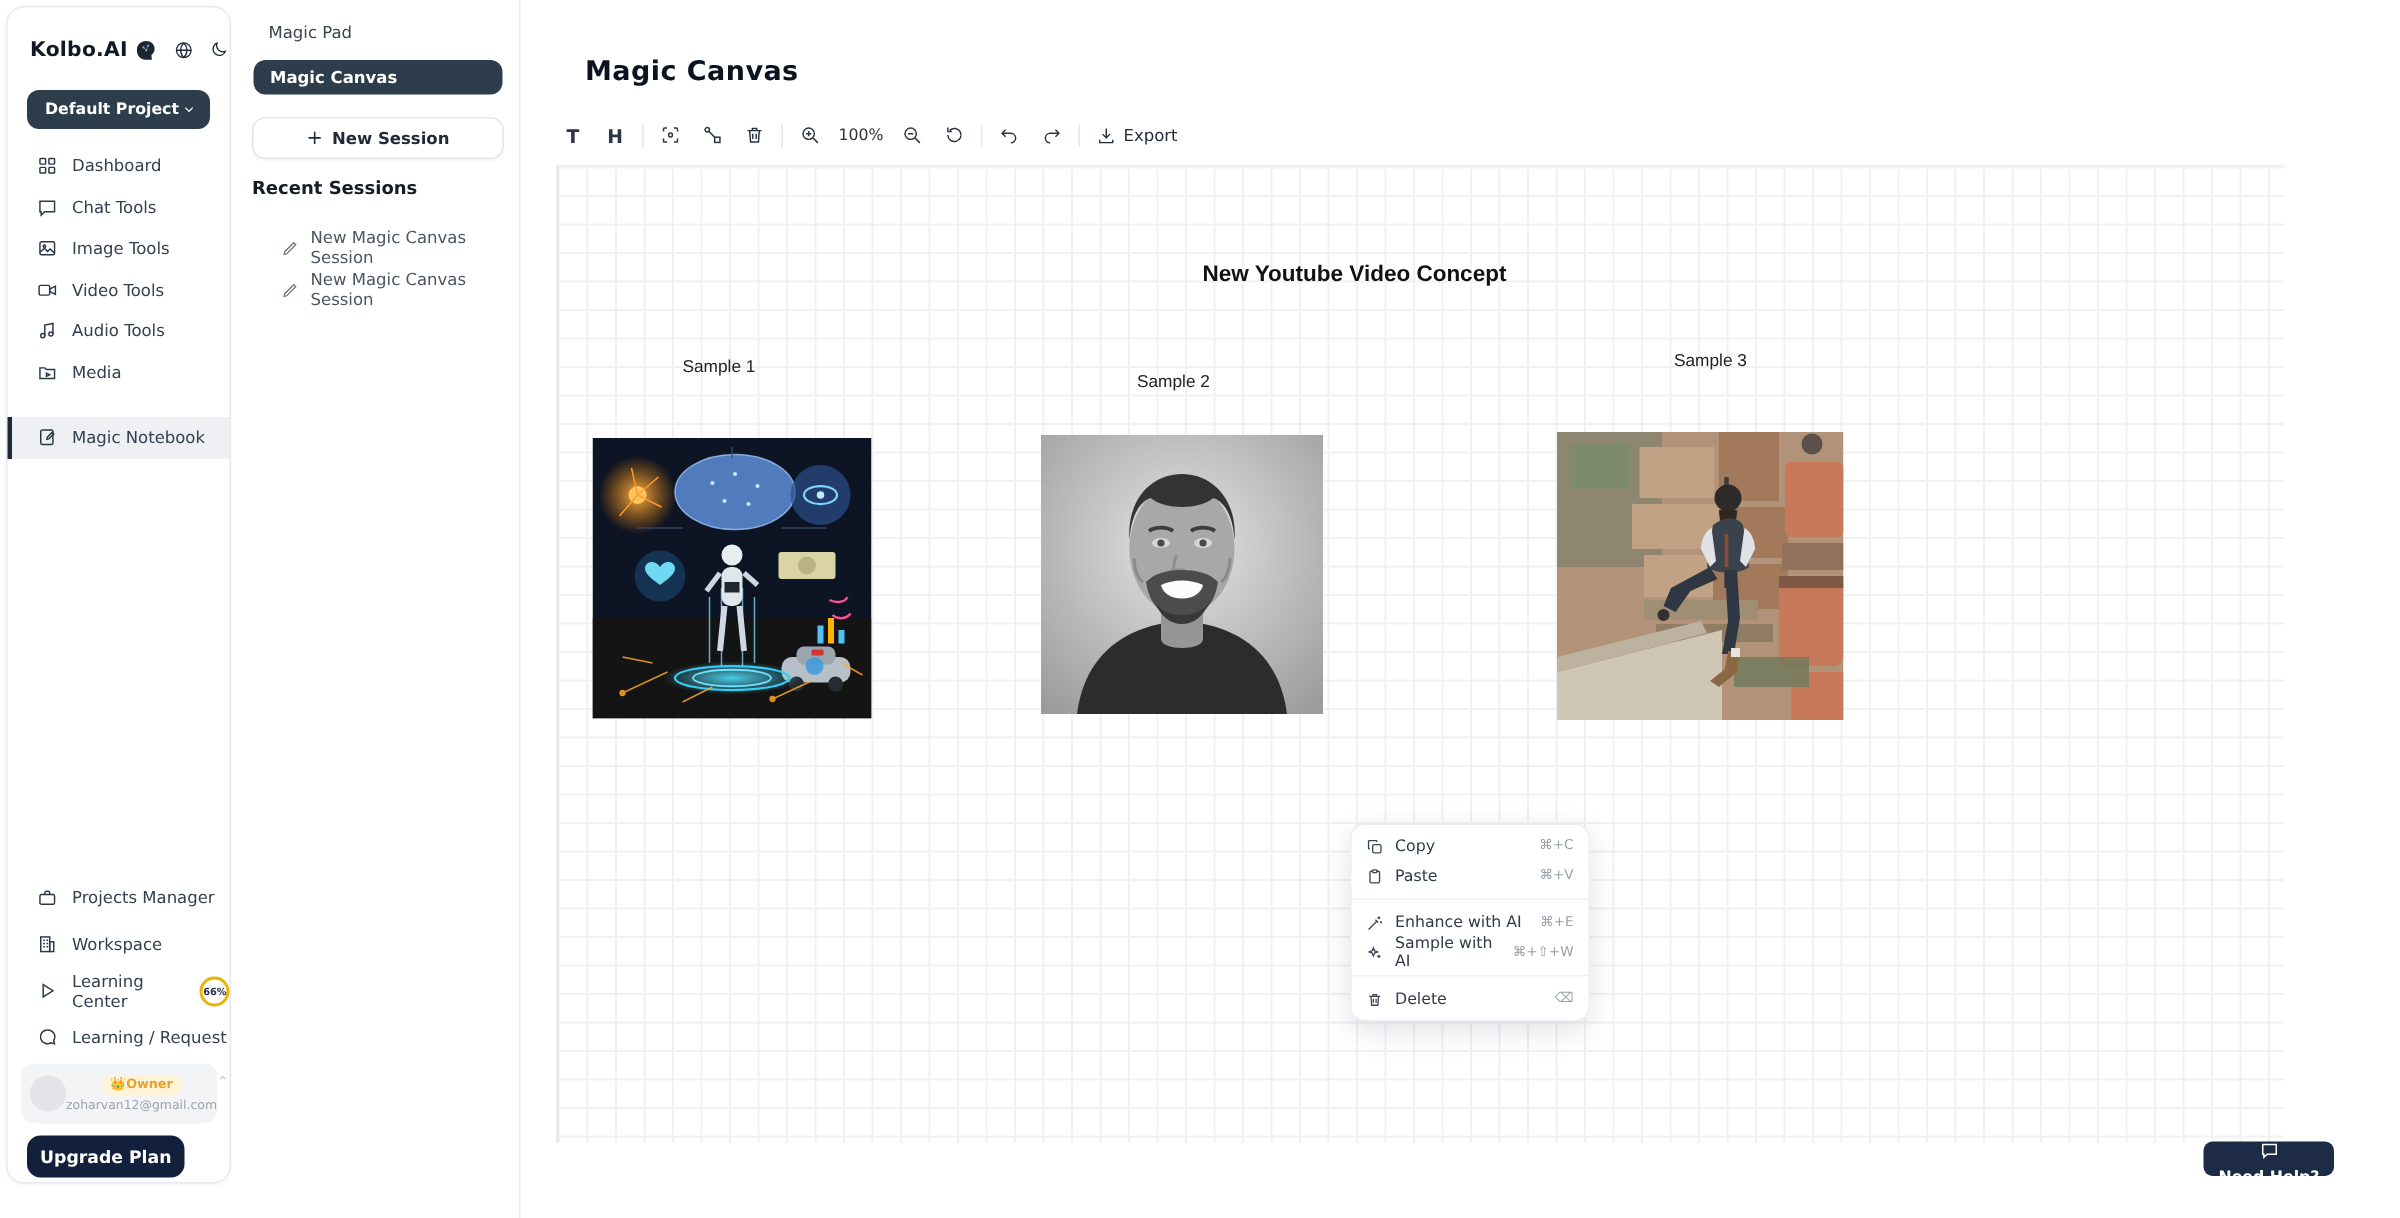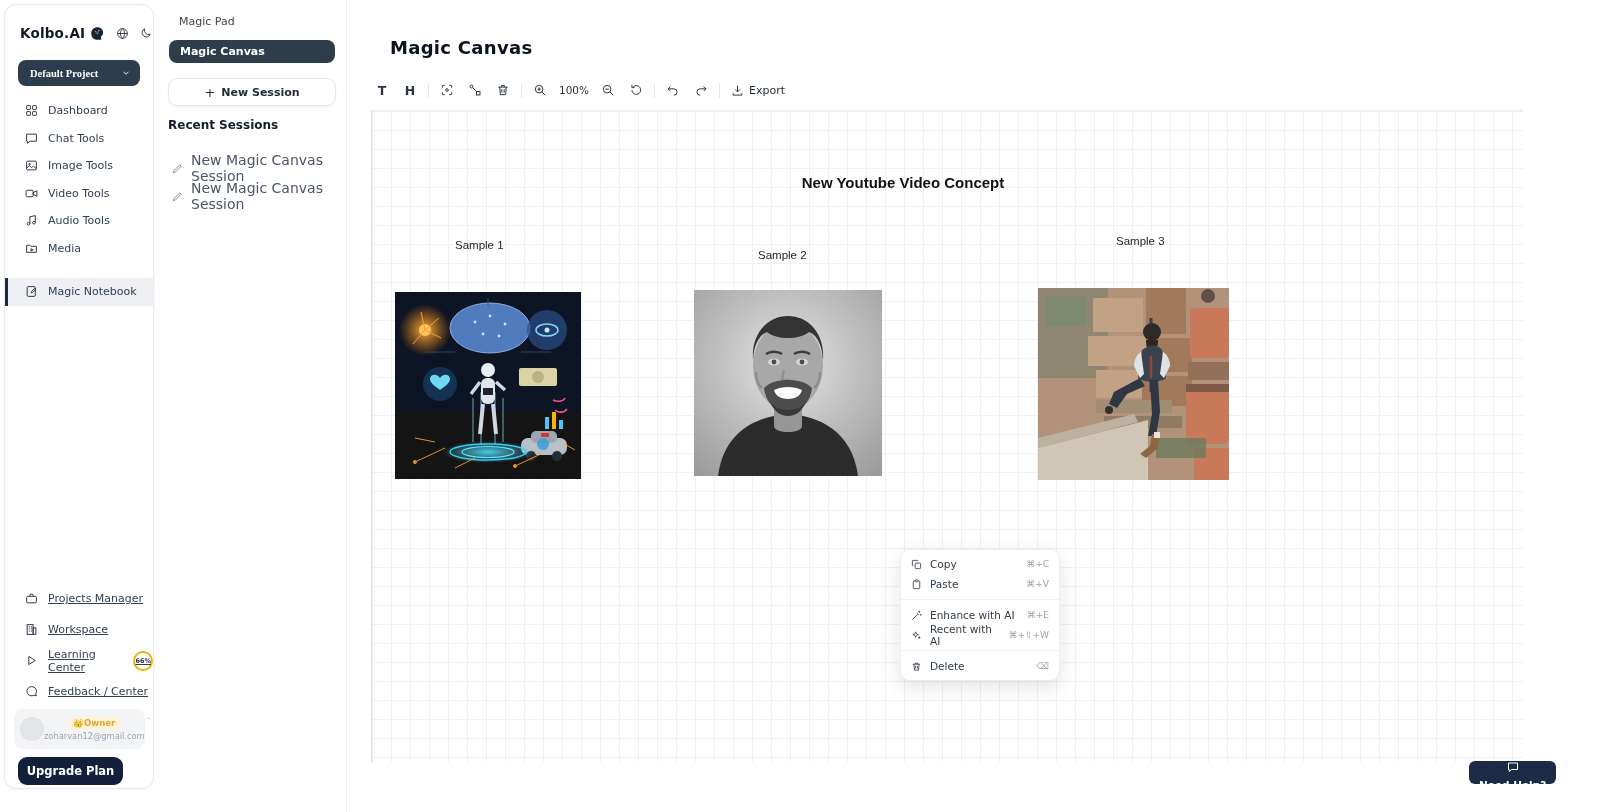--- a/index.html
+++ b/index.html
@@ -4,45 +4,45 @@
 <style>
   * { margin:0; padding:0; box-sizing:border-box; }
   html,body { width:1600px; height:812px; background:#fff; font-family:"DejaVu Sans", sans-serif; overflow:hidden; position:relative; color:#1f2937; }
 
   
   .sidebar { position:absolute; left:4px; top:4px; width:150px; height:785px; background:#fff; border:1px solid #e8eaef; border-radius:12px; box-shadow:0 1px 3px rgba(20,30,50,.05); }
   .brand-row { position:absolute; left:15px; top:20px; display:flex; align-items:center; width:122px; }
   .brand { font-size:13.5px; font-weight:800; color:#101826; letter-spacing:.2px; }
   .brand-icon { margin-left:5px; display:flex; }
   .top-ico { margin-left:11px; display:flex; color:#1f2937; }
-  .project-btn { position:absolute; left:13px; top:55px; width:122px; height:26px; background:#2e3d4b; border-radius:8px; color:#fff; font-size:10.5px; font-weight:600; display:flex; align-items:center; padding:0 9px 0 12px; cursor:pointer;font-family:Liberation Serif, serif; }
+  .project-btn { position:absolute; left:13px; top:55px; width:122px; height:26px; background:#2e3d4b; border-radius:8px; color:#fff; font-size:10.5px; font-weight:600; display:flex; align-items:center; padding:0 9px 0 12px; cursor:pointer; }
   .project-btn .chev { margin-left:auto; display:flex; }
   .nav { position:absolute; left:0; top:92px; width:100%; }
   .nav-item { height:27.5px; display:flex; align-items:center; padding-left:17px; gap:10px; font-size:11px; font-weight:500; color:#33404f; cursor:pointer; border-left:3px solid transparent; }
   .nav-item.active { background:#eef0f3; border-left:3px solid #1e2a39;margin-top:16px; }
   .nav-item .ico { display:flex; color:#2b3747; }
   .footer-nav { position:absolute; left:0; top:578px; width:100%; }
-  .footer-nav .nav-item { height:31px;text-decoration:underline; }
+  .footer-nav .nav-item { height:31px; }
   .ring-badge { width:20px; height:20px; border-radius:50%; border:2px solid #eab308; font-size:6.5px; font-weight:700; color:#22304a; display:flex; align-items:center; justify-content:center; margin-left:2px; background:#fff; }
   .user-card { position:absolute; left:9px; top:704px; width:131px; height:40px; background:#f3f4f6; border-radius:9px; display:flex; align-items:center; padding:0 6px; cursor:pointer; }
   .avatar { width:24px; height:24px; border-radius:50%; background:#e3e4e8; flex:0 0 auto; }
   .user-meta { flex:1; display:flex; flex-direction:column; align-items:center; }
   .owner-badge { background:#fdf3d8; color:#e2a42e; font-size:8.5px; font-weight:700; border-radius:8px; padding:1.5px 7px; line-height:1.2; }
   .user-email { font-size:8.3px; color:#9ca3af; margin-top:1px; }
   .user-chev { color:#b3b8c0; display:flex; align-self:flex-start; margin-top:6px; }
   .upgrade-btn { position:absolute; left:13px; top:752px; width:105px; height:28px; background:#13203b; border-radius:9px; color:#fff; font-size:11.5px; font-weight:700; display:flex; align-items:center; justify-content:center; cursor:pointer; }
 
   
   .sessions { position:absolute; left:155px; top:0; width:192px; height:812px; border-right:1px solid #ececf1; background:#fff; }
   .pad-item { position:absolute; left:24px; top:15px; font-size:11px; color:#3c4450; cursor:pointer; }
   .canvas-pill { position:absolute; left:14px; top:40px; width:166px; height:23px; background:#2d3d4b; border-radius:8px; color:#fff; font-size:11px; font-weight:600; display:flex; align-items:center; padding-left:11px; cursor:pointer; }
   .new-session { position:absolute; left:13px; top:78px; width:168px; height:28px; background:#fff; border:1px solid #e3e6eb; border-radius:9px; box-shadow:0 1px 2px rgba(0,0,0,.05); display:flex; align-items:center; justify-content:center; gap:6px; font-size:11px; font-weight:600; color:#1f2937; cursor:pointer; }
   .new-session .plus { font-size:13px; font-weight:500; }
   .recent-title { position:absolute; left:13px; top:118px; font-size:12px; font-weight:700; color:#141c28; }
-  .session-item { position:absolute; left:17px; display:flex; align-items:center; gap:8px; font-size:14px; color:#4b5563; cursor:pointer; }
+  .session-item { position:absolute; left:33px; display:flex; align-items:center; gap:8px; font-size:11px; color:#4b5563; cursor:pointer; }
   .session-item .ico { display:flex; color:#6b7280; }
 
   
   .main { position:absolute; left:347px; top:0; width:1253px; height:812px; }
   .page-title { position:absolute; left:43px; top:37px; font-size:18px; font-weight:700; color:#0b1220; letter-spacing:.3px; }
   .toolbar { position:absolute; left:24px; top:78px; height:24px; display:flex; align-items:center; }
   .tbtn { min-width:22px; height:22px; display:flex; align-items:center; justify-content:center; color:#2a3442; cursor:pointer; border-radius:5px; }
   .tbtn.letter { font-size:12.5px; font-weight:600; }
   .tdiv { width:1px; height:15px; background:#e4e6ed; margin:0 7px; }
   .zoom-label { font-size:10.5px; color:#333; padding:0 8px; cursor:default; }
@@ -202,21 +202,21 @@
         </span>
       <span>Learning Center</span>
       <span class="ring-badge">66%</span>
     </div>
     <div class="nav-item">
       <span class="ico">
           <svg width="13" height="13" viewBox="0 0 24 24" fill="none" stroke="currentColor" stroke-width="1.8">
             <path d="M12 3a8.5 8.5 0 1 0 4.6 15.7L21 20l-1.1-4A8.5 8.5 0 0 0 12 3z"></path>
           </svg>
         </span>
-      <span>Feedback / Center</span>
+      <span>Learning / Request</span>
     </div>
   </div>
 
   <div class="user-card">
     <span class="avatar"></span>
     <span class="user-meta">
       <span class="owner-badge"><span>👑</span><span>Owner</span></span>
       <span class="user-email">zoharvan12@gmail.com</span>
     </span>
     <span class="user-chev">
@@ -516,21 +516,21 @@
         <span class="ctx-label">Enhance with AI</span>
         <span class="ctx-shortcut">⌘+E</span>
       </div>
       <div class="ctx-row">
         <span class="ico">
             <svg width="11" height="11" viewBox="0 0 24 24" fill="none" stroke="currentColor" stroke-width="1.9">
               <path d="M10 4l1.7 4.3L16 10l-4.3 1.7L10 16l-1.7-4.3L4 10l4.3-1.7z"></path>
               <path d="M18 14v5M15.5 16.5h5"></path>
             </svg>
           </span>
-        <span class="ctx-label">Recent with AI</span>
+        <span class="ctx-label">Sample with AI</span>
         <span class="ctx-shortcut">⌘+⇧+W</span>
       </div>
       <div class="ctx-div"></div>
       <div class="ctx-row">
         <span class="ico">
             <svg width="11" height="11" viewBox="0 0 24 24" fill="none" stroke="currentColor" stroke-width="1.9">
               <path d="M4 7h16M9.5 7V4.5h5V7M6.5 7l1 13h9l1-13M10 10.5v6M14 10.5v6"></path>
             </svg>
           </span>
         <span class="ctx-label">Delete</span>

